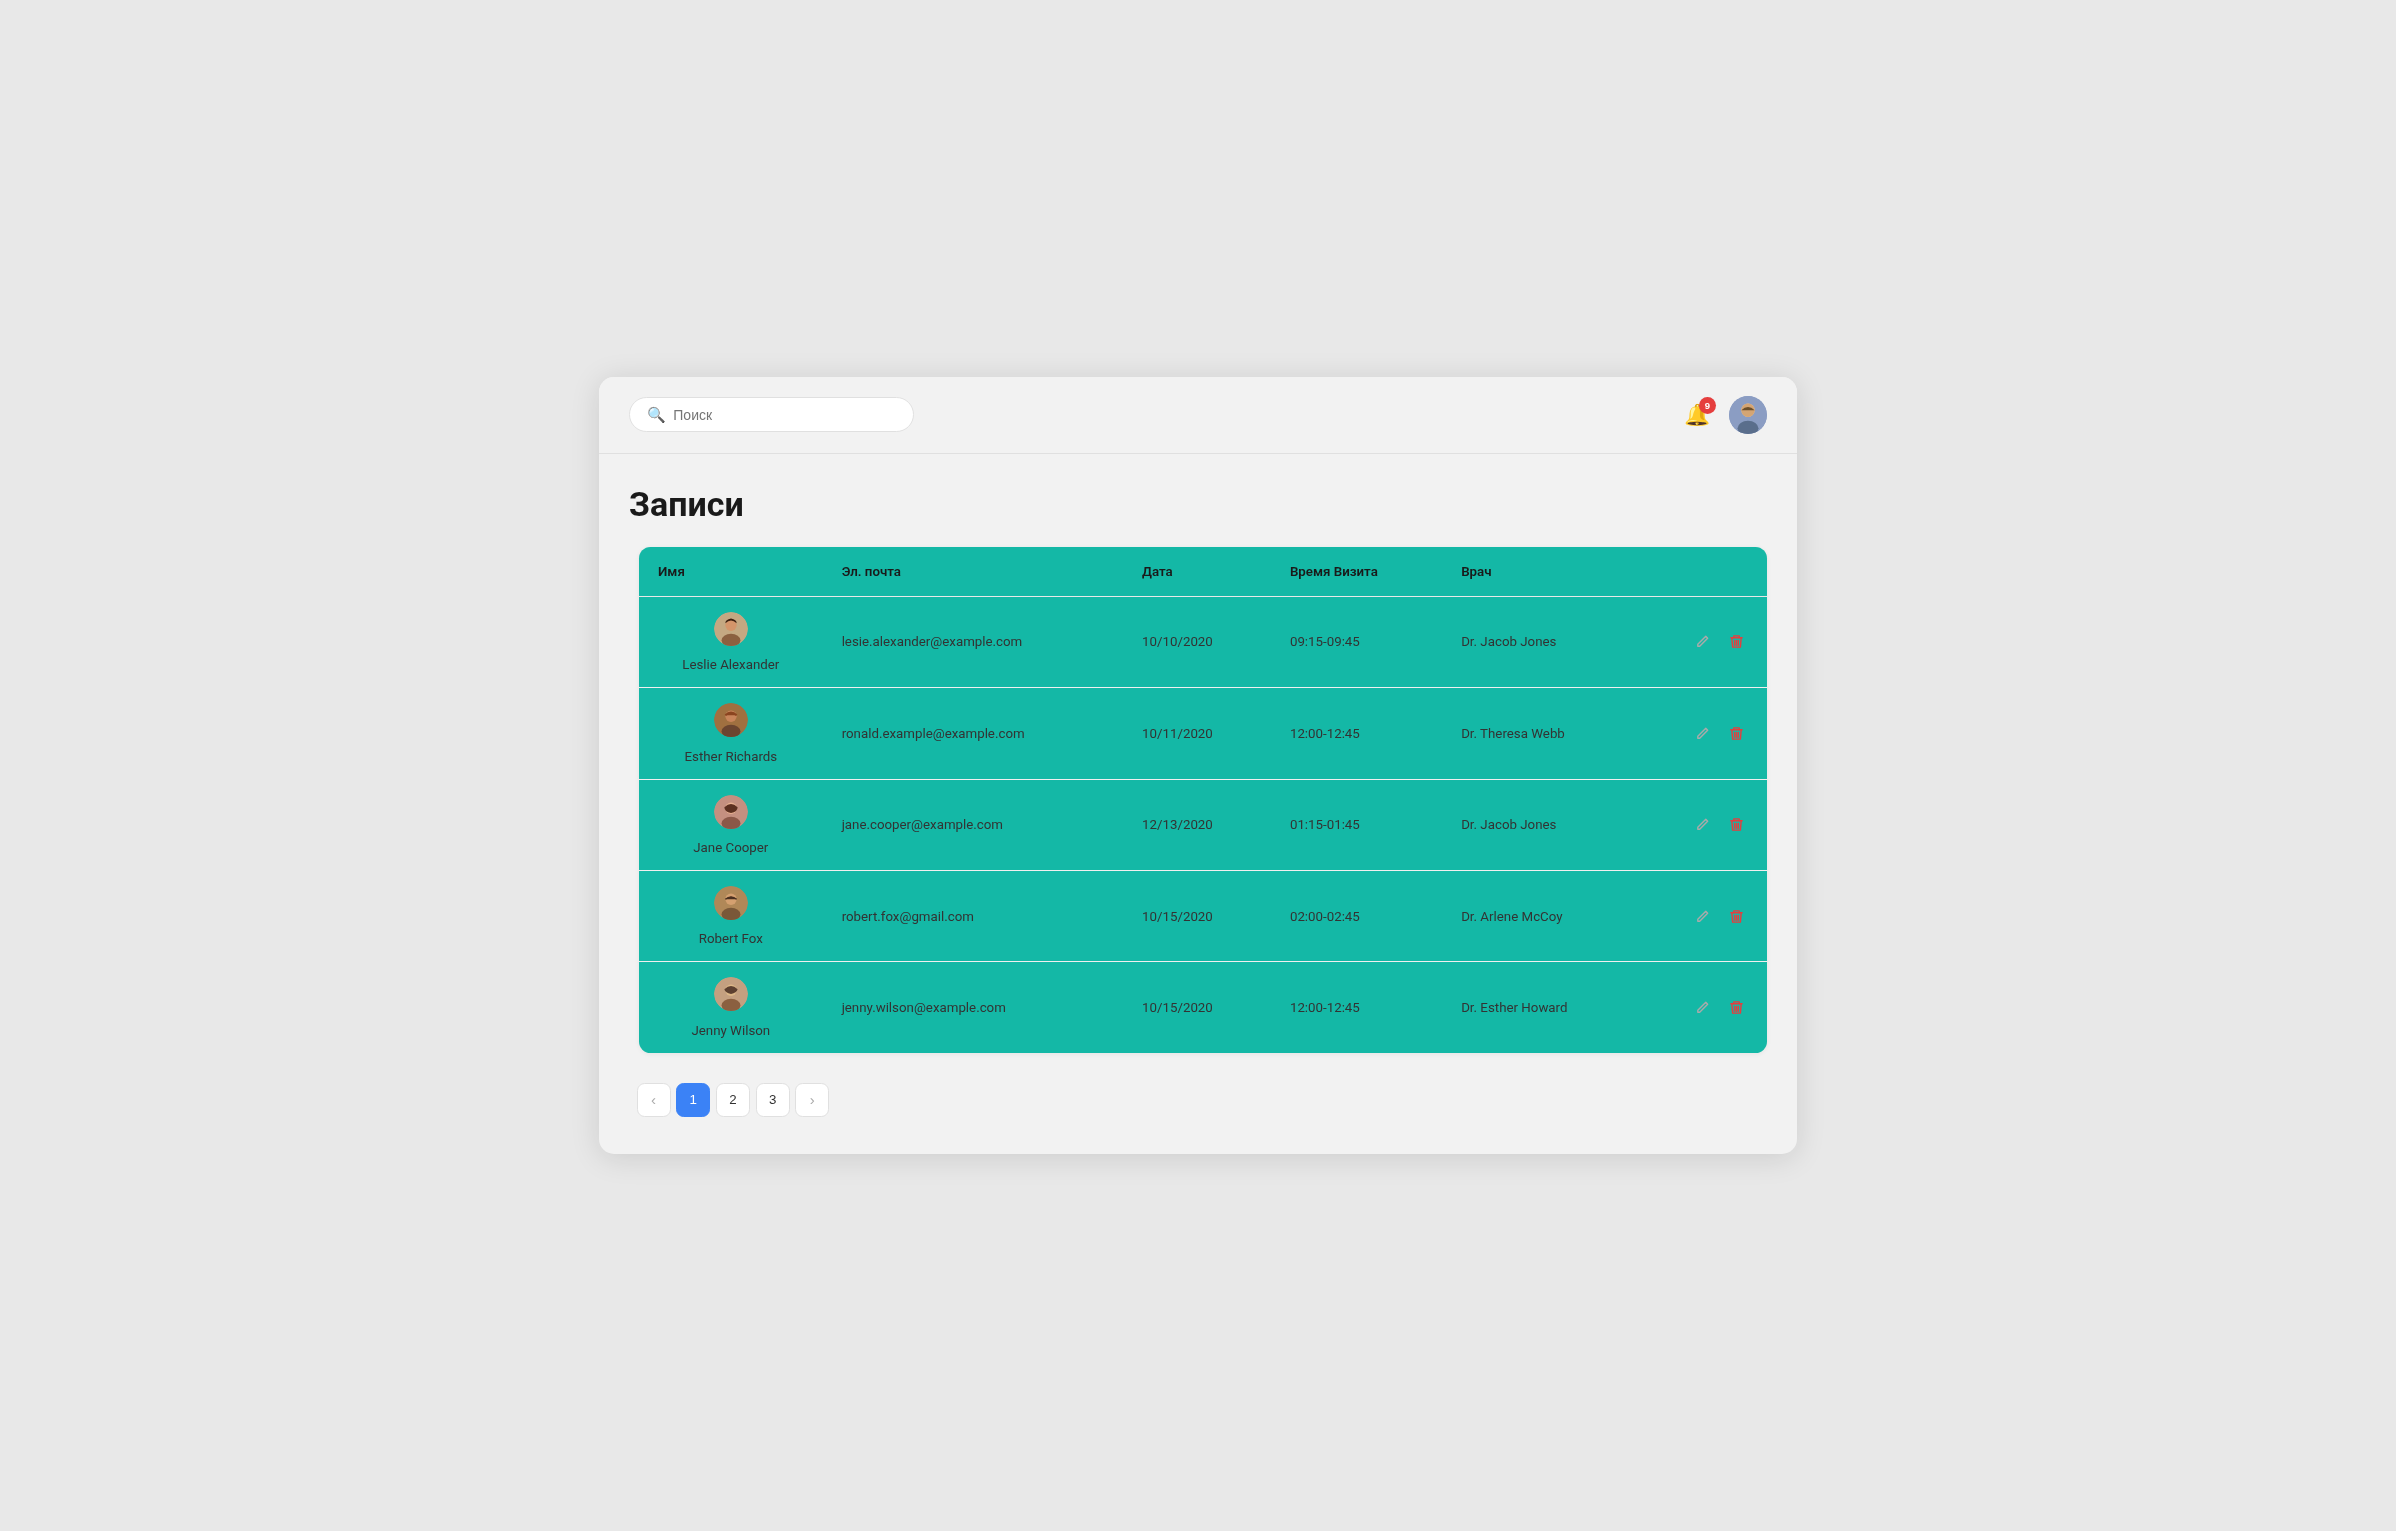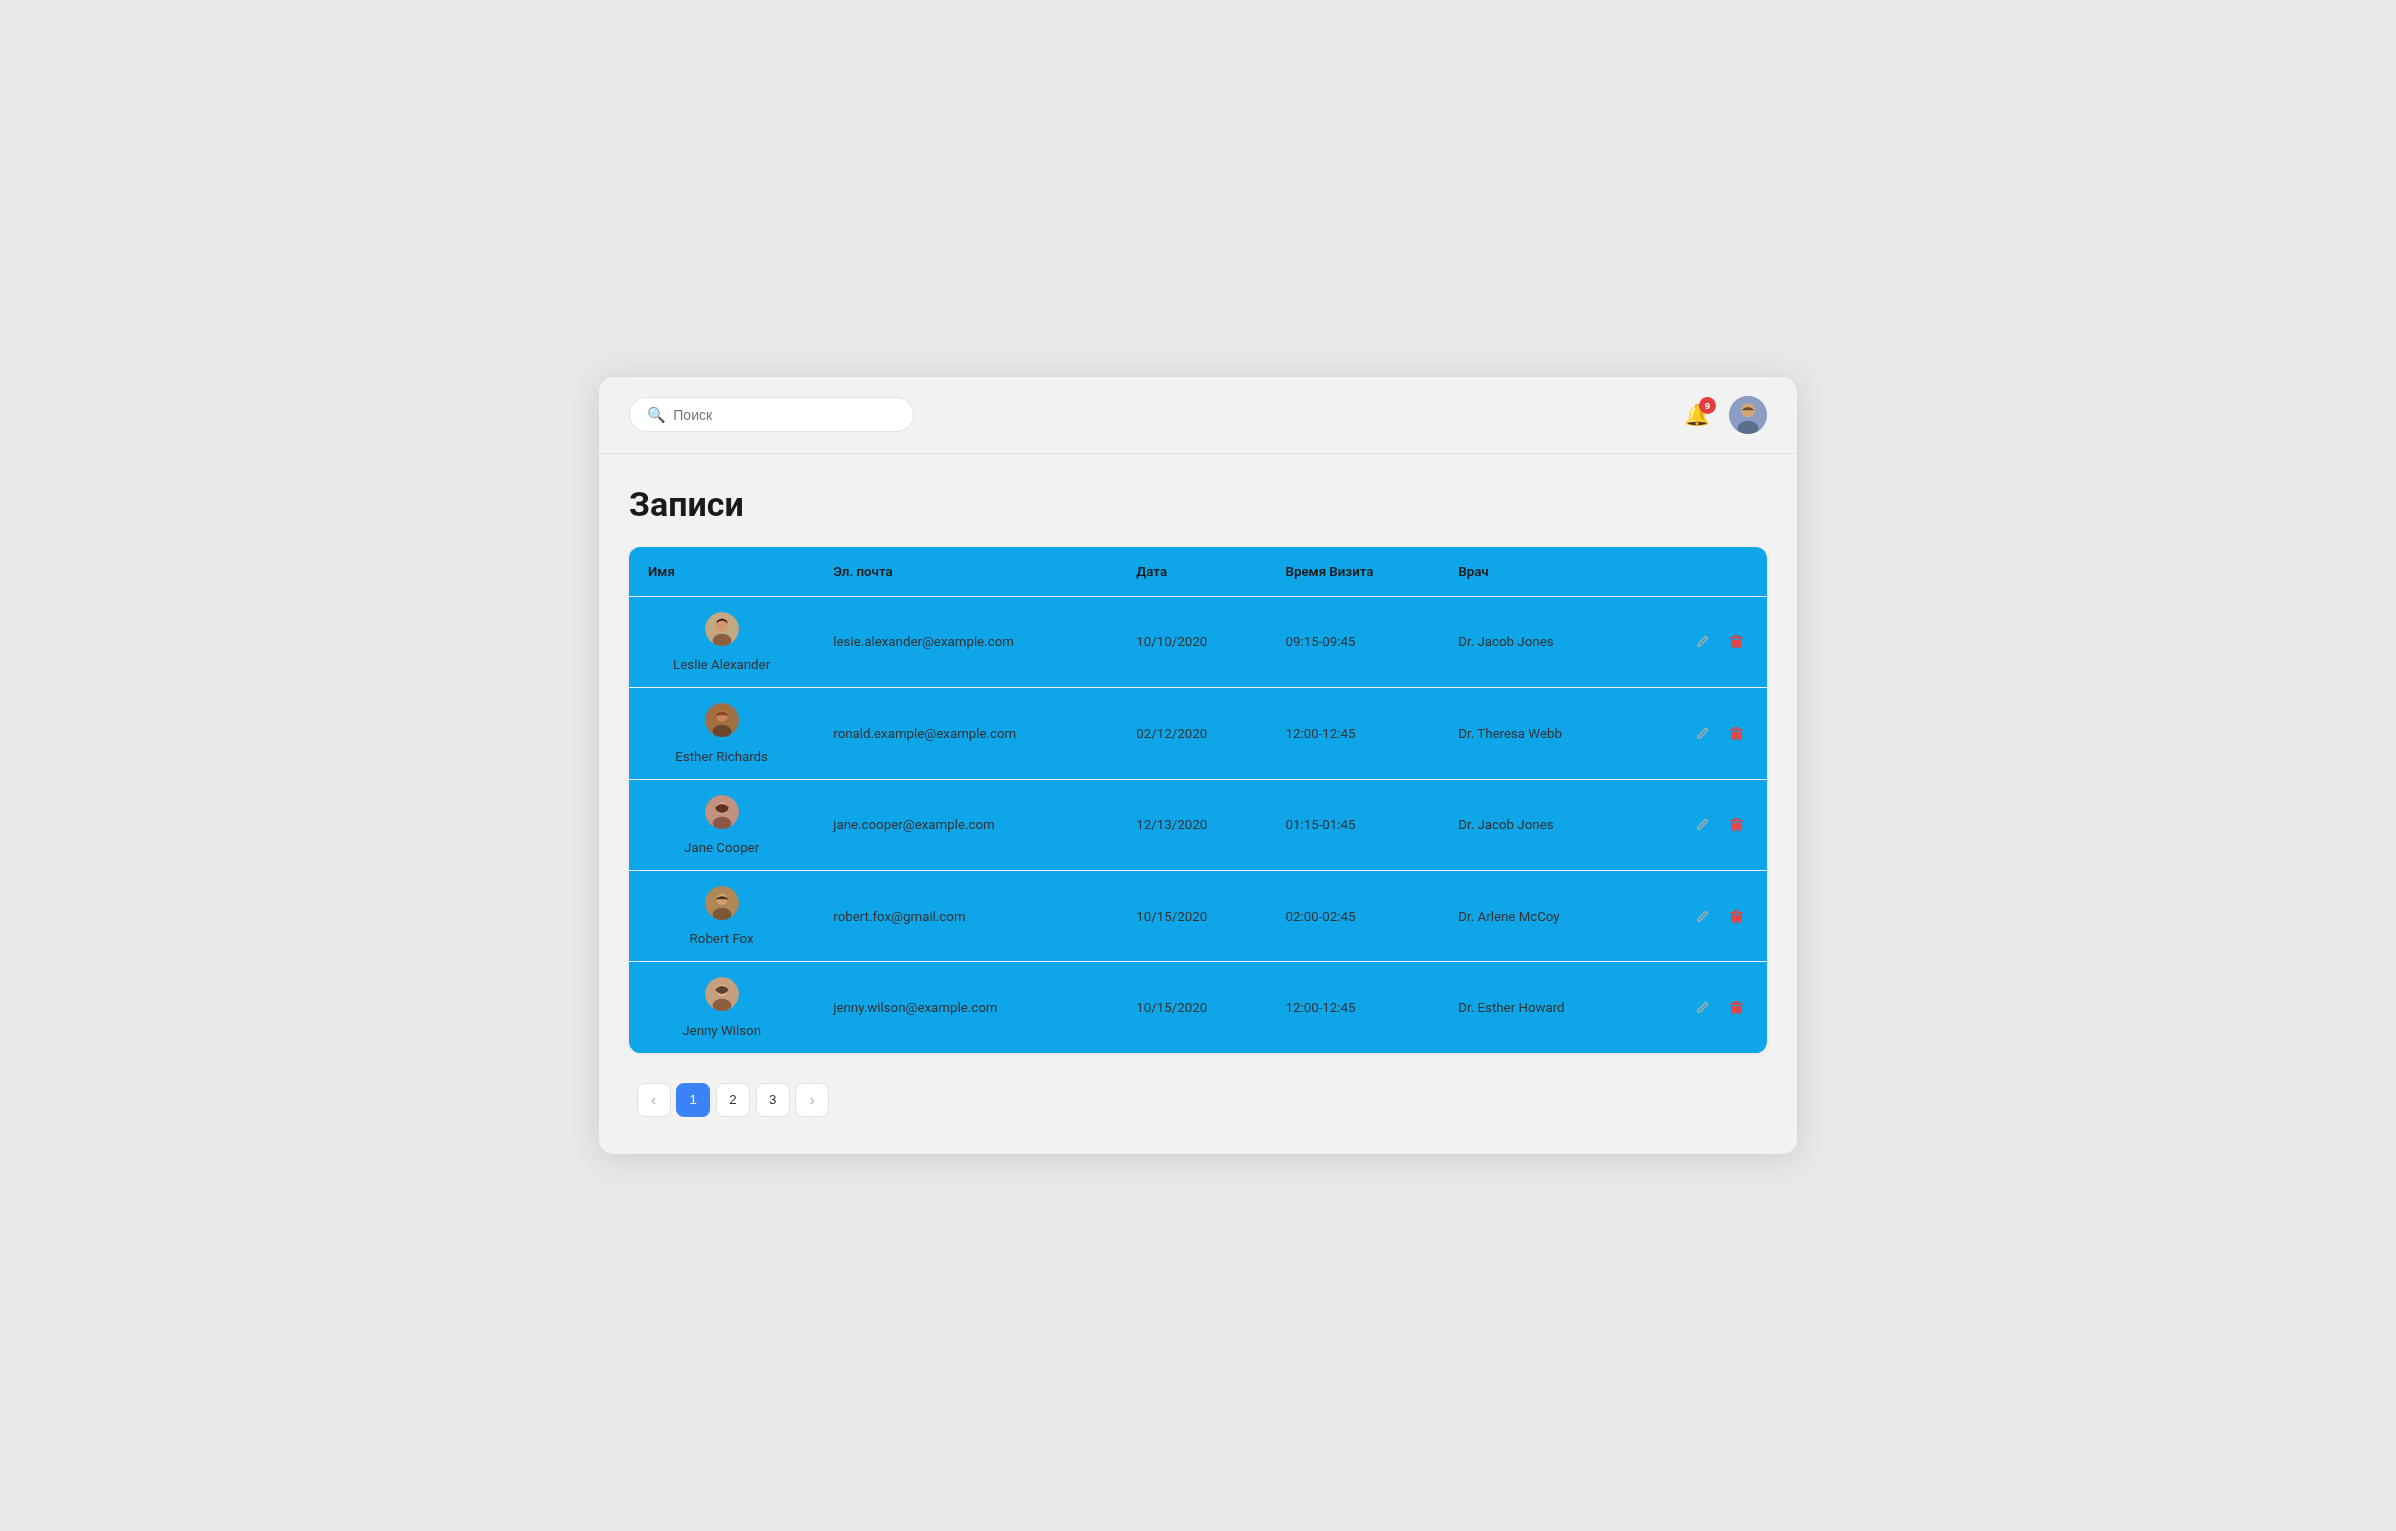--- a/index.html
+++ b/index.html
@@ -100,25 +100,26 @@
       padding: 30px 30px;
       flex: 1;
     }
     .page-title {
       font-size: 34px;
       font-weight: 700;
       color: #1a1a1a;
       margin-bottom: 23px;
     }
     .table-container {
-      background: #0ea5e9;
+      background: #14b8a6;
       border-radius: 11.4px;
       box-shadow: 0 1px 5.7px rgba(0,0,0,0.06);
       overflow: hidden;
       margin-bottom: 30px;
+      margin-left: 10px;
     }
     table {
       width: 100%;
       border-collapse: collapse;
     }
     thead tr {
       border-bottom: 1px solid #e8e8e8;
     }
     thead th {
       padding: 17px 19px;
@@ -287,21 +288,21 @@
       <circle cx="18" cy="18" r="18" fill="#a07040"></circle>
       <circle cx="18" cy="14" r="6" fill="#c8845a"></circle>
       <ellipse cx="18" cy="30" rx="10" ry="7" fill="#6b4530"></ellipse>
       <path d="M12 13 Q18 7 24 13" fill="#8b4520" stroke="#8b4520" stroke-width="2"></path>
     </svg>
         </div>
         <span>Esther Richards</span>
       </div>
     </td>
     <td>ronald.example@example.com</td>
-    <td>02/12/2020</td>
+    <td>10/11/2020</td>
     <td>12:00-12:45</td>
     <td>Dr. Theresa Webb</td>
     <td>
       <div class="actions-cell">
         <button class="action-btn">
           <svg width="15" height="15" viewBox="0 0 16 16" fill="none" xmlns="http://www.w3.org/2000/svg">
             <path d="M11.5 2.5L13.5 4.5L5 13H3V11L11.5 2.5Z" stroke="#aaa" stroke-width="1.5" fill="none" stroke-linecap="round" stroke-linejoin="round"></path>
           </svg>
         </button>
         <button class="action-btn">

